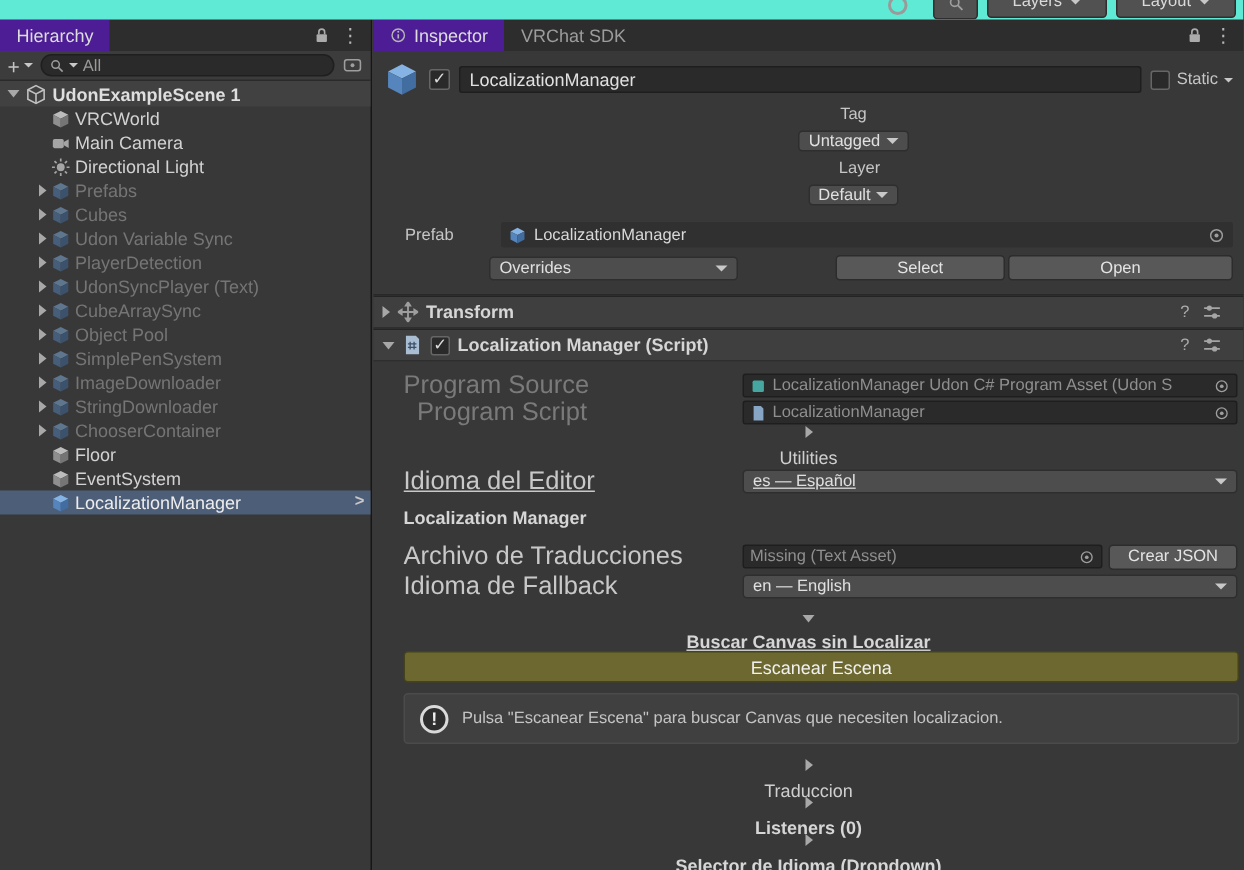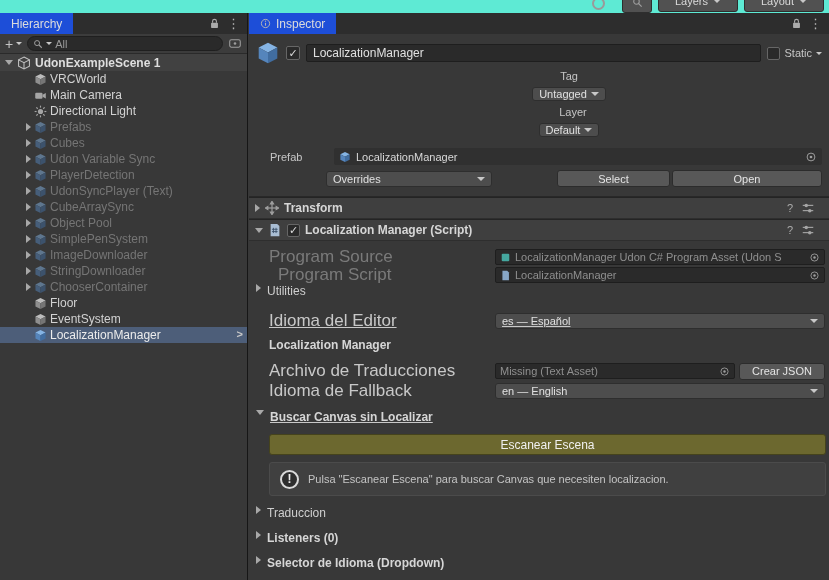--- a/index.html
+++ b/index.html
@@ -13,21 +13,21 @@
   
   .topbar{position:absolute;left:0;top:0;width:829px;height:13px;background:#5eead4;overflow:hidden;z-index:6;}
   .tb-btn{position:absolute;height:22px;background:#515151;border:1px solid #2E2E2E;border-radius:3px;
     display:flex;align-items:center;justify-content:center;gap:5px;color:#DADADA;font-size:11px;box-sizing:border-box;}
   .tb-circle{position:absolute;left:592px;top:-3px;width:13px;height:13px;border:2px solid #9A9A9A;border-radius:50%;box-sizing:border-box;}
   .dd-arrow{width:0;height:0;border-left:4px solid transparent;border-right:4px solid transparent;border-top:4px solid #C8C8C8;flex:none;}
   .dd-arrow.sm{border-left-width:3px;border-right-width:3px;border-top-width:3px;}
   
   .tabbar{height:21px;background:#2D2D2D;display:flex;align-items:stretch;}
   .tab{display:flex;align-items:center;gap:5px;padding:0 11px;font-size:12px;color:#9C9C9C;}
-  .tab.active{background:#1d4ed8;color:#DCDCDC;}
+  .tab.active{background:#4c1d95;color:#DCDCDC;}
   .tab-icons{margin-left:auto;display:flex;align-items:center;gap:7px;padding-right:7px;}
   .kebab{color:#B6B6B6;font-size:13px;line-height:1;}
   
   .hierarchy{position:absolute;left:0;top:13px;width:248px;height:567px;background:#383838;
     border-right:1px solid #161616;box-sizing:border-box;}
   .h-toolbar{height:20px;background:#3C3C3C;border-bottom:1px solid #2A2A2A;display:flex;align-items:center;
     padding:0 5px;gap:5px;box-sizing:border-box;}
   .plus{display:flex;align-items:center;gap:3px;color:#C4C4C4;font-size:14px;line-height:1;}
   .searchbox{flex:1;height:15px;background:#2A2A2A;border:1px solid #1F1F1F;border-radius:8px;
     display:flex;align-items:center;gap:3px;padding:0 5px;box-sizing:border-box;}
@@ -86,21 +86,21 @@
   .prow{display:flex;align-items:center;height:18px;padding:0 4px 0 20px;}
   .plabel{width:226px;flex:none;font-size:17px;color:#C8C8C8;white-space:nowrap;overflow:hidden;}
   .plabel.dis{color:#7A7A7A;}
   .prow.indent{padding-left:29px;}
   .prow.indent .plabel{width:217px;}
   .pfield{flex:1;height:16px;background:#2A2A2A;border:1px solid #1E1E1E;border-radius:2px;
     display:flex;align-items:center;gap:4px;padding:0 4px;font-size:11px;color:#8F8F8F;overflow:hidden;box-sizing:border-box;}
   .pfield .ic{width:11px;height:11px;}
   .pfield .val{white-space:nowrap;overflow:hidden;flex:1;}
   .dd.wide{flex:1;}
-  .foldrow{display:flex;gap:6px;height:18px;padding:0 7px;}
+  .foldrow{display:flex;align-items:center;gap:6px;height:18px;padding:0 7px;flex-direction:column;}
   .fold-label{font-size:12px;color:#CFCFCF;}
   .fold-label.bold{font-weight:bold;color:#D6D6D6;}
   .mt18{margin-top:10px;text-decoration:underline;} .mt10{margin-top:10px;} .mt7{margin-top:7px;} .mt2{margin-top:2px;}
   .sec-title{height:14px;font-weight:bold;color:#D6D6D6;font-size:12px;padding-left:20px;margin:8px 0 10px;}
   .objfield-grp{flex:1;display:flex;align-items:center;gap:4px;}
   .btn.create{width:86px;flex:none;}
   .scan-btn{margin:6px 3px 0 20px;height:19px;background:#6C682F;border:1px solid #45431C;border-radius:3px;
     color:#F0F0F0;font-size:12px;display:flex;align-items:center;justify-content:center;}
   .helpbox{margin:7px 3px 0 20px;min-height:34px;background:#404040;border:1px solid #4B4B4B;border-radius:3px;
     display:flex;align-items:center;gap:9px;padding:3px 10px;box-sizing:border-box;}
@@ -382,20 +382,23 @@
 </div>
 
 <div class="inspector">
   <div class="tabbar">
     <div class="tab active">
       <svg class="ic" width="11" height="11">
           <use href="#i-info"></use>
         </svg>
       <span>Inspector</span>
     </div>
+    <div class="tab">
+      <span>VRChat SDK</span>
+    </div>
     <div class="tab-icons">
       <svg class="ic" width="11" height="11">
           <use href="#i-lock"></use>
         </svg>
       <span class="kebab">⋮</span>
     </div>
   </div>
 
   <div class="i-head">
     <div class="head-r1">

